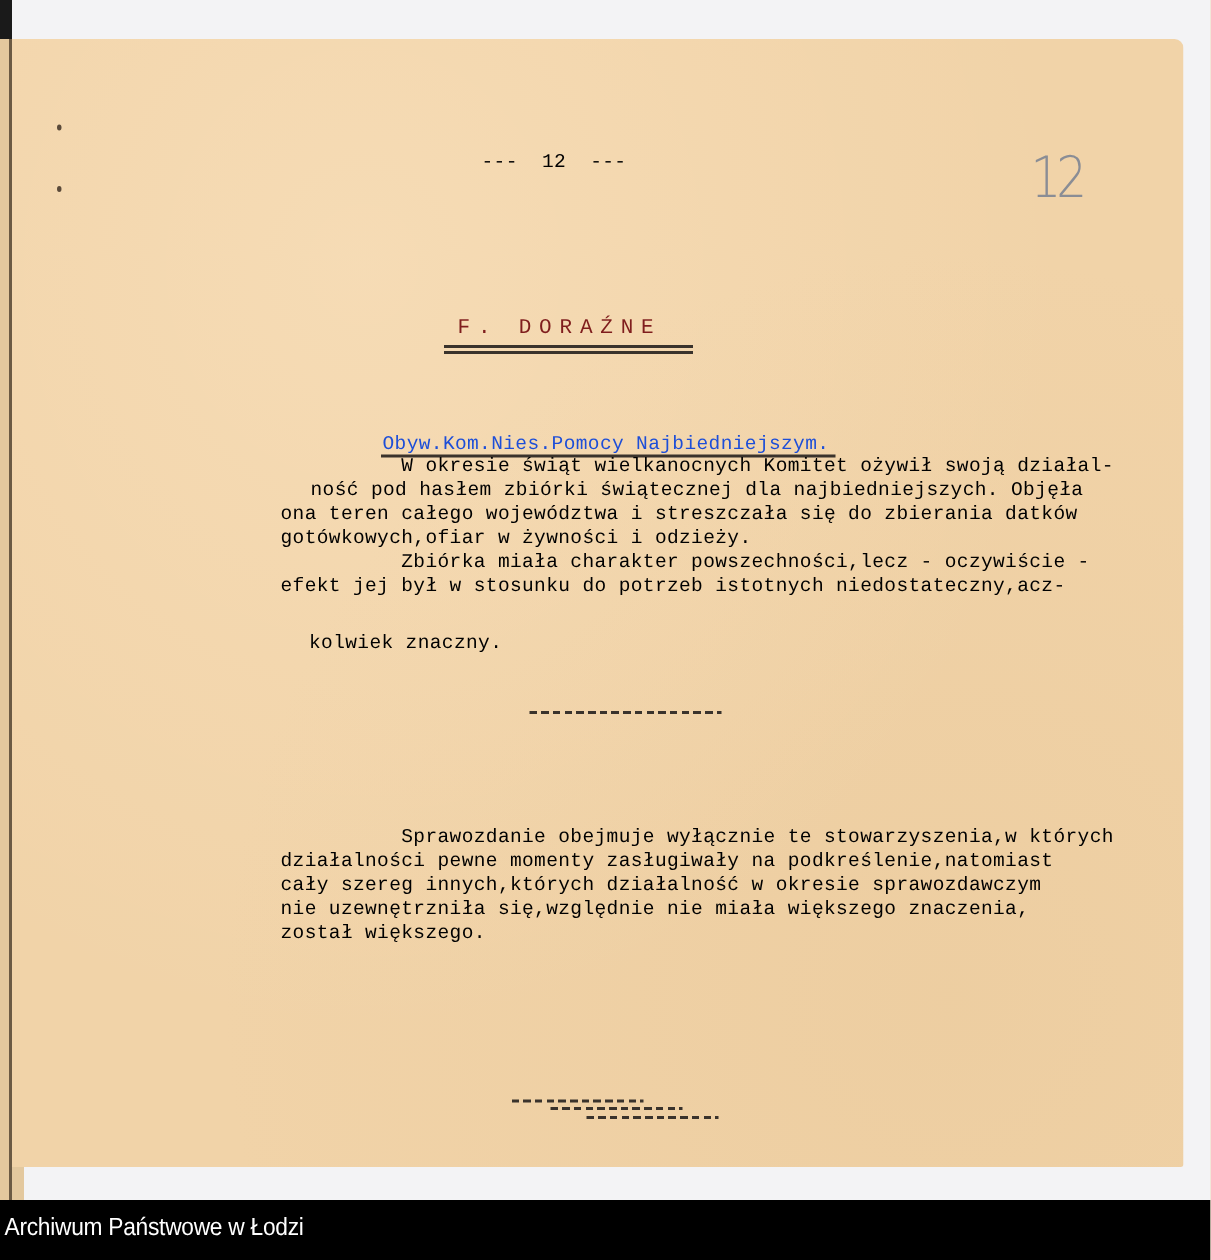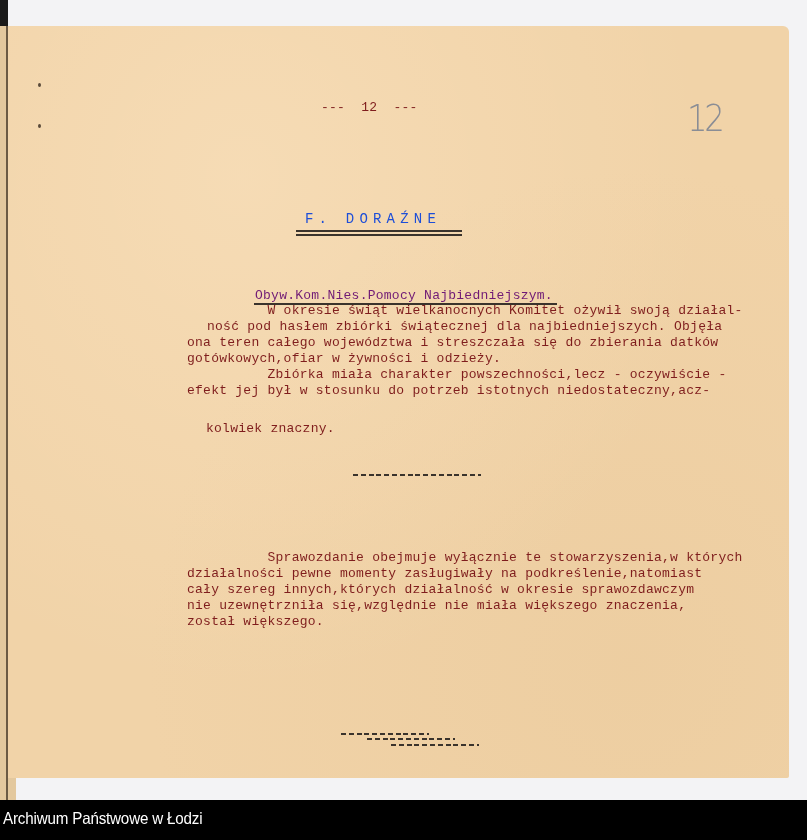--- a/index.html
+++ b/index.html
@@ -51,21 +51,21 @@
       border-bottom-right-radius: 2px;
     }
     .punch {
       position: absolute;
       width: 3px; height: 4px;
       background: #5a4a3a;
       border-radius: 50%;
     }
     .typed {
       position: absolute;
-      color: #7f1d1d;
+      color: #000000;
       font-size: 13px;
       line-height: 15.3px;
       white-space: pre;
       letter-spacing: 0.25px;
     }
     .page-num {
       left: 321px; top: 100px;
     }
     .handwritten {
       position: absolute;
@@ -74,32 +74,32 @@
       font-size: 38px;
       font-weight: 100;
       color: #8a8d95;
       letter-spacing: -4px;
       transform: scaleX(0.85);
     }
     .section-title {
       left: 305px; top: 212px;
       font-size: 14px;
       letter-spacing: 5.2px;
-      color: #1d4ed8;
+      color: #7f1d1d;
     }
     .title-underline {
       position: absolute;
       left: 296px; top: 230px;
       width: 166px; height: 2px;
       background: #3a332c;
     }
     .title-underline.second { top: 234px; }
     .sub-heading {
       left: 255px; top: 288px;
-      color: #701a75;
+      color: #1d4ed8;
     }
     .sub-underline {
       position: absolute;
       left: 254px; top: 303px;
       width: 303px; height: 1.5px;
       background: #3a332c;
     }
     .para {
       left: 187px;
     }

